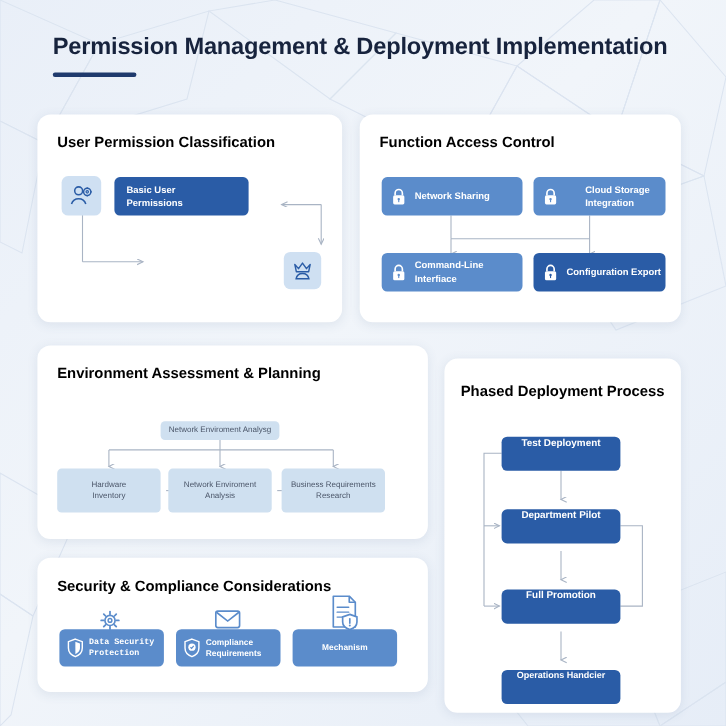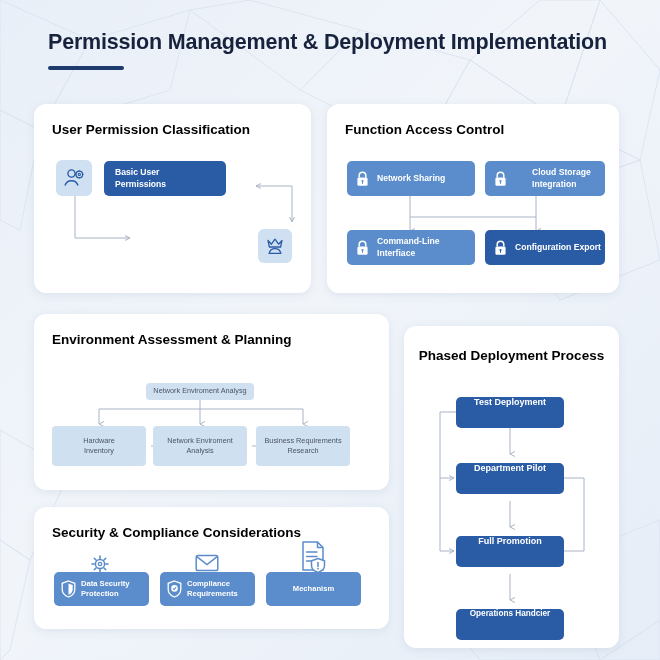--- a/index.html
+++ b/index.html
@@ -412,21 +412,21 @@
       <span>Full Promotion</span>
     </div>
     <div class="phase-box" style="top:283px;font-size:8.2px;">
       <span>Operations Handcier</span>
     </div>
   </div>
 
   <div class="card" id="card-security">
     <div class="card-title">Security &amp; Compliance Considerations</div>
 
-    <div class="sec-item" style="left:20px;top:45px;width:95px;height:54px;">
+    <div class="sec-item" style="left:20px;top:45px;width:95px;height:54px;font-family:Liberation Mono, monospace;">
       <svg class="sec-top-icon" style="left:34px;" width="24" height="24" viewBox="0 0 24 24">
         <circle cx="12" cy="12" r="4.6" fill="none" stroke="#5b8ccb" stroke-width="1.5"></circle>
         <circle cx="12" cy="12" r="1.7" fill="none" stroke="#5b8ccb" stroke-width="1.3"></circle>
         <g stroke="#5b8ccb" stroke-width="1.6" stroke-linecap="round">
           <line x1="12" y1="4" x2="12" y2="6.4"></line>
           <line x1="12" y1="17.6" x2="12" y2="20"></line>
           <line x1="4" y1="12" x2="6.4" y2="12"></line>
           <line x1="17.6" y1="12" x2="20" y2="12"></line>
           <line x1="6.3" y1="6.3" x2="8.0" y2="8.0"></line>
           <line x1="16.0" y1="16.0" x2="17.7" y2="17.7"></line>

